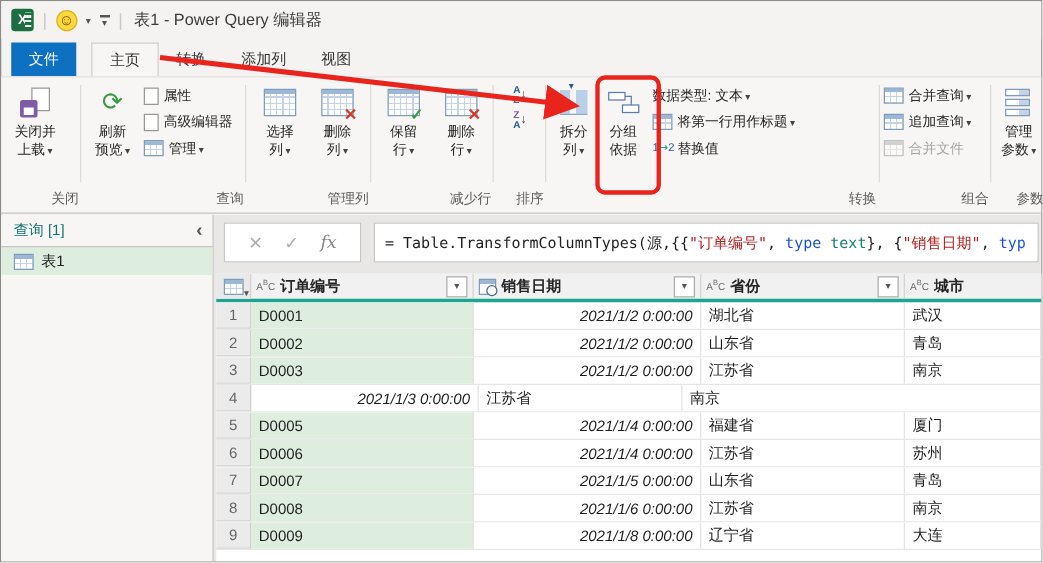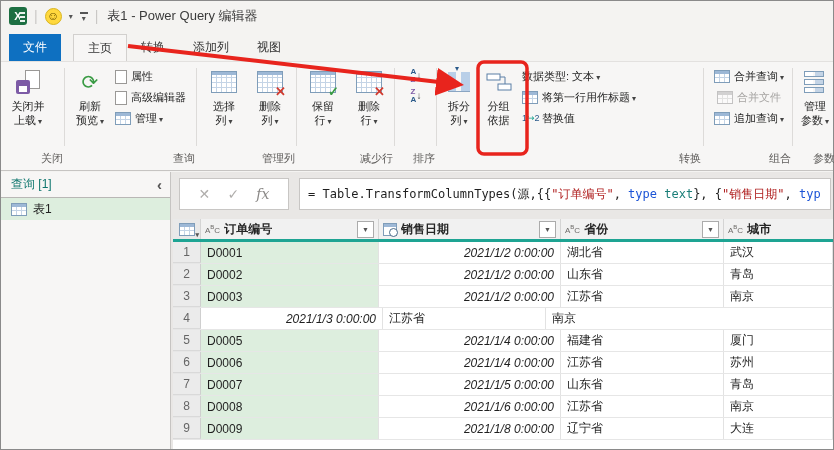--- a/index.html
+++ b/index.html
@@ -281,32 +281,32 @@
               </span>
             <span>替换值</span>
           </div>
         </div>
       </div>
       <div class="grp-label">转换</div>
     </div>
     <div class="vsep" style="left:702px;"></div>
 
     <div class="grp" style="left:706px; width:84px;">
-      <div class="stack" style="padding-top:2px;align-items:center;">
+      <div class="stack" style="padding-top:2px;">
         <div class="smallrow">
           <span class="tbl-ico"></span>
           <span class="caret">合并查询</span>
         </div>
         <div class="smallrow">
+          <span class="tbl-ico"></span>
+          <span class="caret">追加查询</span>
+        </div>
+        <div class="smallrow">
           <span class="tbl-ico gray"></span>
           <span class="disabled-txt">合并文件</span>
-        </div>
-        <div class="smallrow">
-          <span class="tbl-ico"></span>
-          <span class="caret">追加查询</span>
         </div>
       </div>
       <div class="grp-label">组合</div>
     </div>
     <div class="vsep" style="left:791px;"></div>
 
     <div class="grp" style="left:794px; width:40px;">
       <div class="btn-row" style="justify-content:center;">
         <div class="bigbtn" style="width:40px;">
           <span class="ic">

